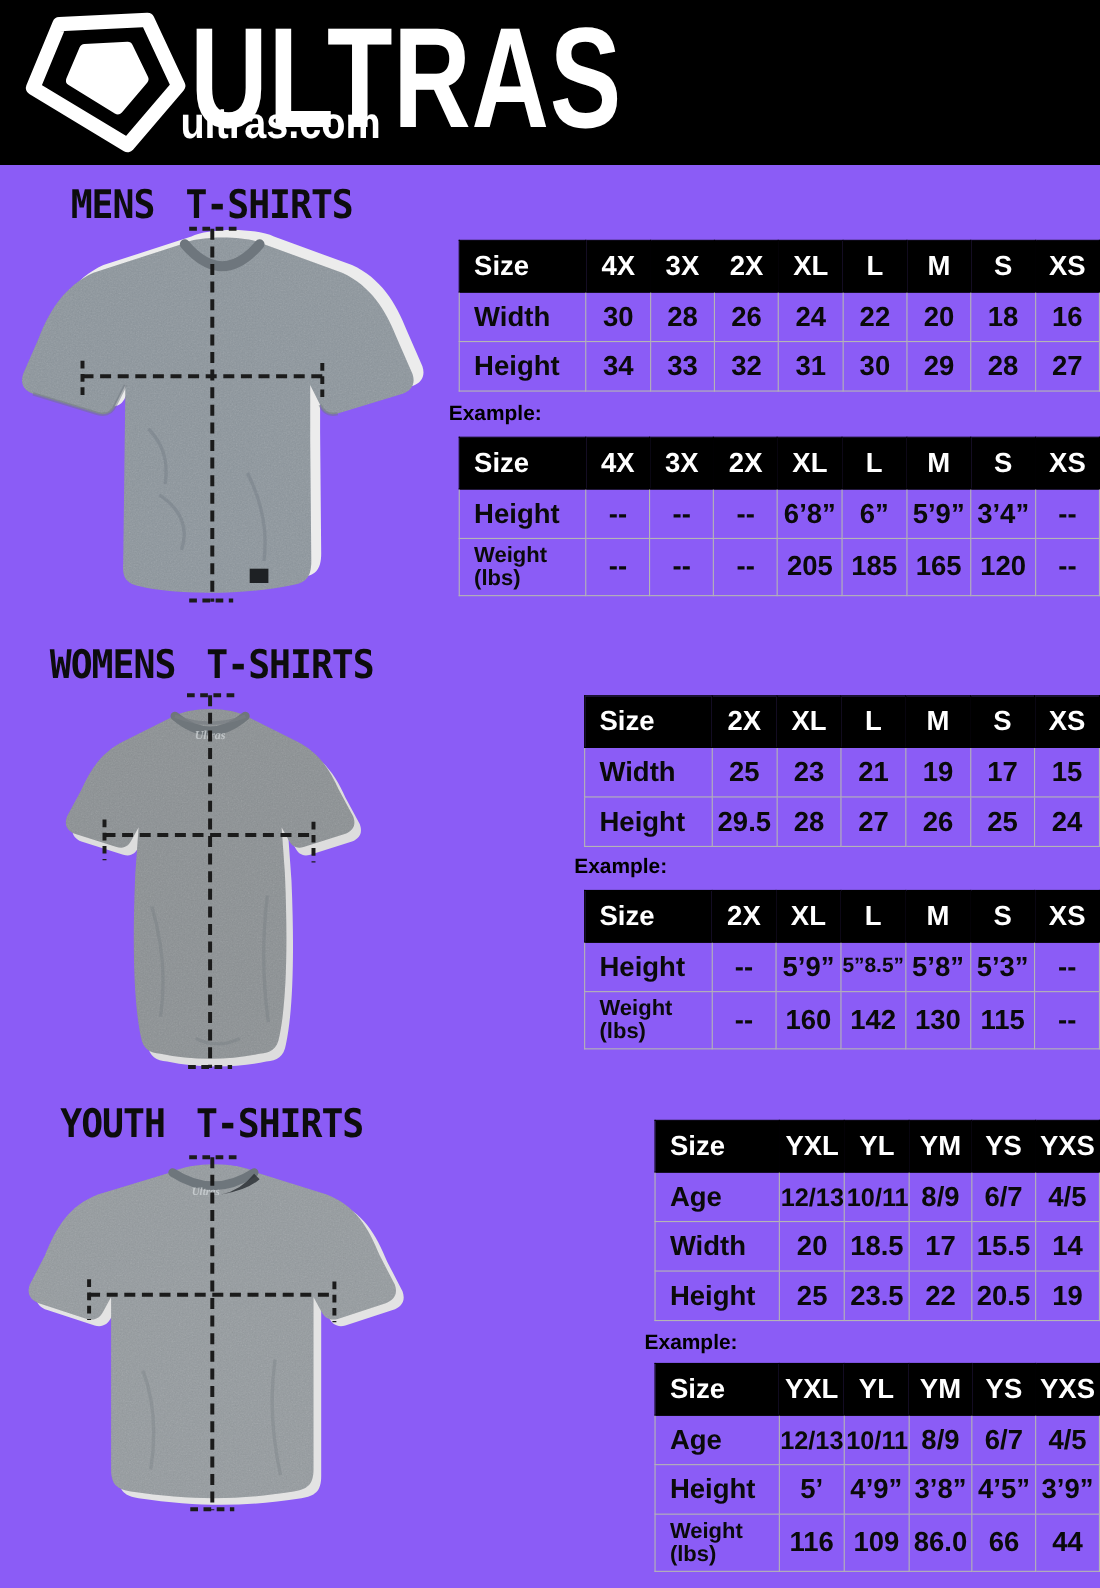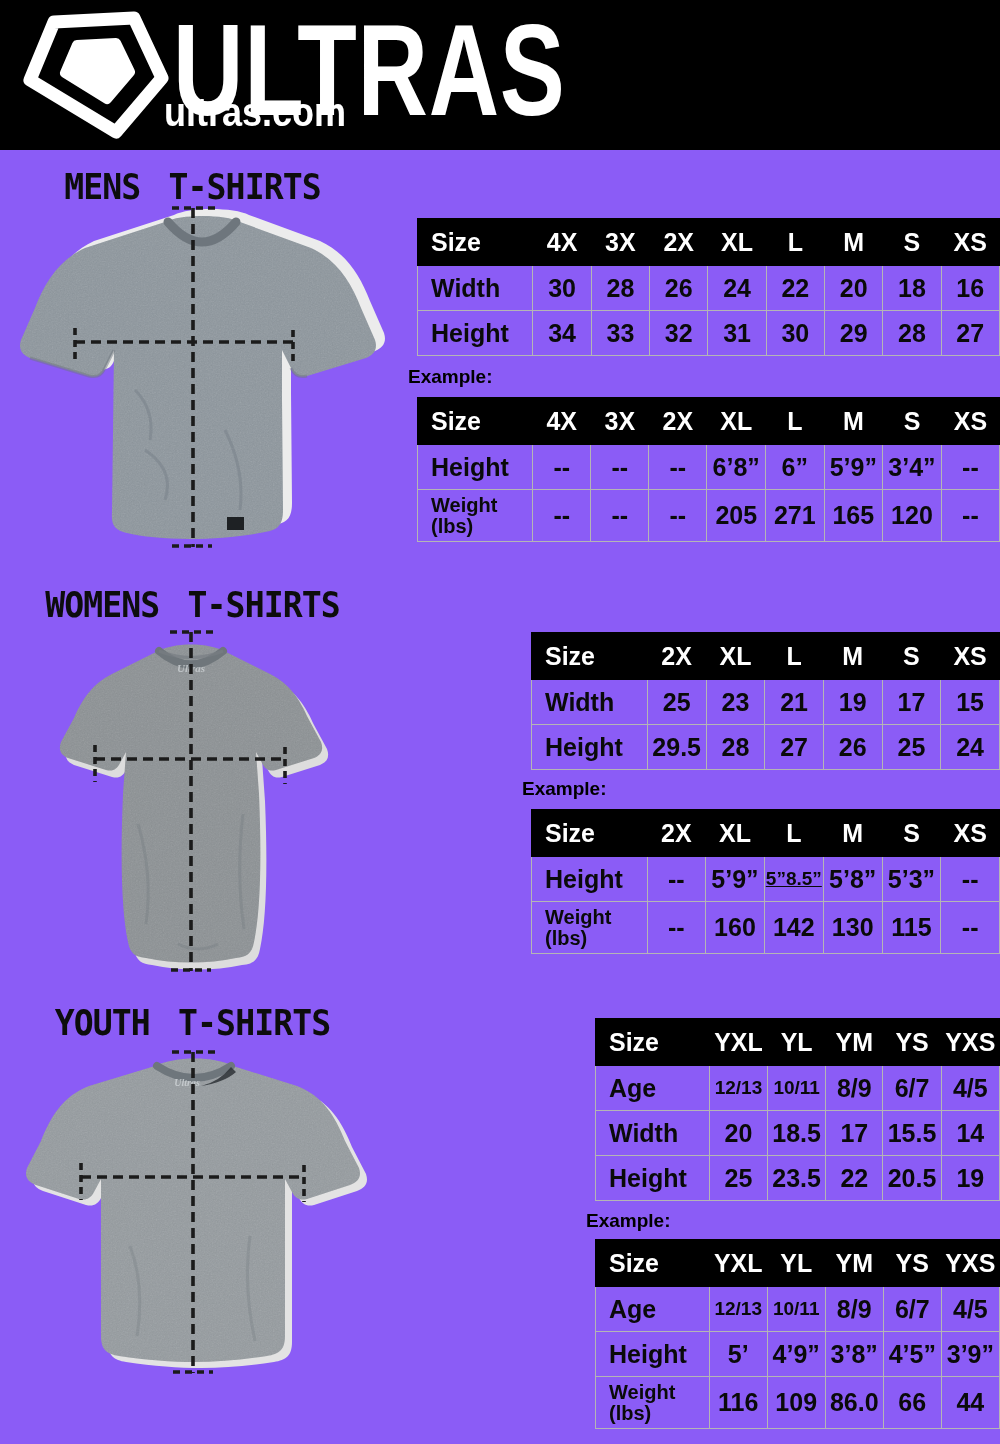--- a/index.html
+++ b/index.html
@@ -55,22 +55,22 @@
   .tbl table { border-collapse:collapse; table-layout:fixed; }
   .tbl col { width:59px; }
   .tbl col.c0 { width:116px; }
   .tbl th, .tbl td {
     border:1px solid #b5b5b5; font-weight:bold; color:#0a0a0a;
     text-align:center; padding:0; font-size:25px; height:45px;
     font-family:"Liberation Sans", sans-serif;
   }
   .tbl thead th { background:#000; color:#fff; border-color:#000; height:47px; }
   .tbl thead th.c0, .tbl tbody th { text-align:left; padding-left:13px; }
-  .tbl td.sz5 { font-size:19px; }
-  .tbl td.sz6 { font-size:19px;text-decoration:underline; }
+  .tbl td.sz5 { font-size:23px;text-align:right; }
+  .tbl td.sz6 { font-size:19px; }
   .tbl tbody th.multiline { font-size:20px; line-height:1.05; white-space:pre-line; }
   .tbl tbody tr.tall th, .tbl tbody tr.tall td { height:52px;margin-top:16px; }
 
   .example-label {
     position:absolute; font-weight:bold; font-size:19px; color:#000;
   }
   .e-mens   { left:408px; top:366px; }
   .e-womens { left:522px; top:778px; }
   .e-youth  { left:586px; top:1210px; }
 </style>
@@ -265,21 +265,21 @@
             <td>3’4”</td>
             <td>--</td>
           </tr>
           <tr class="tall">
             <th class="multiline">Weight
 (lbs)</th>
             <td>--</td>
             <td>--</td>
             <td>--</td>
             <td>205</td>
-            <td>271</td>
+            <td>185</td>
             <td>165</td>
             <td>120</td>
             <td>--</td>
           </tr>
         </tbody>
       </table>
     </div>
 
   <div class="tbl p-womens-1">
       <table>

